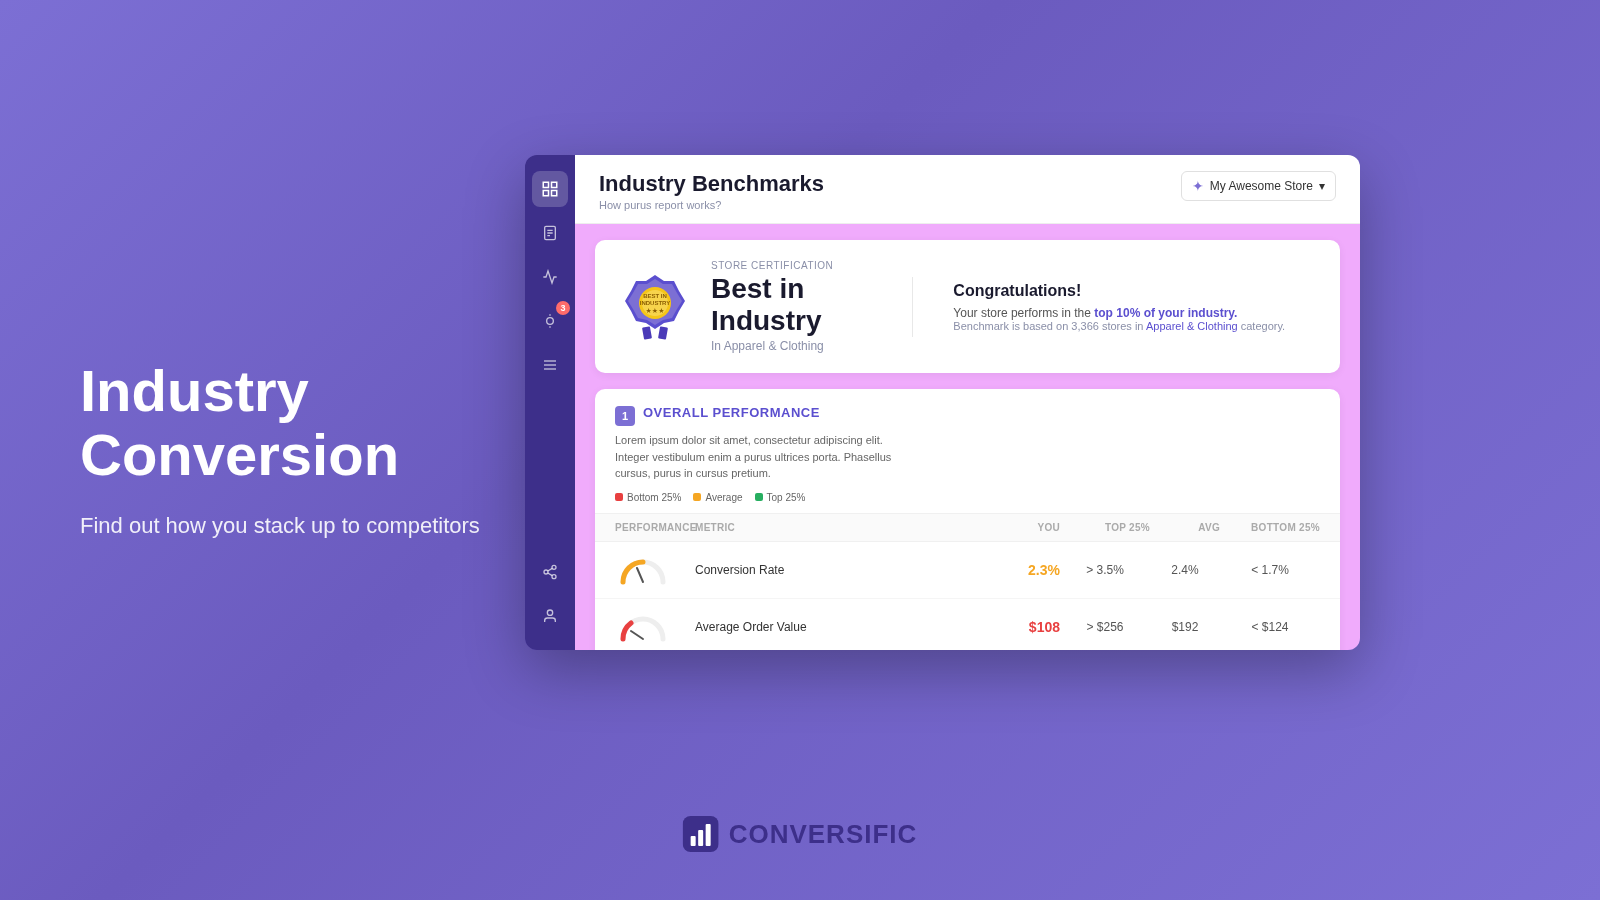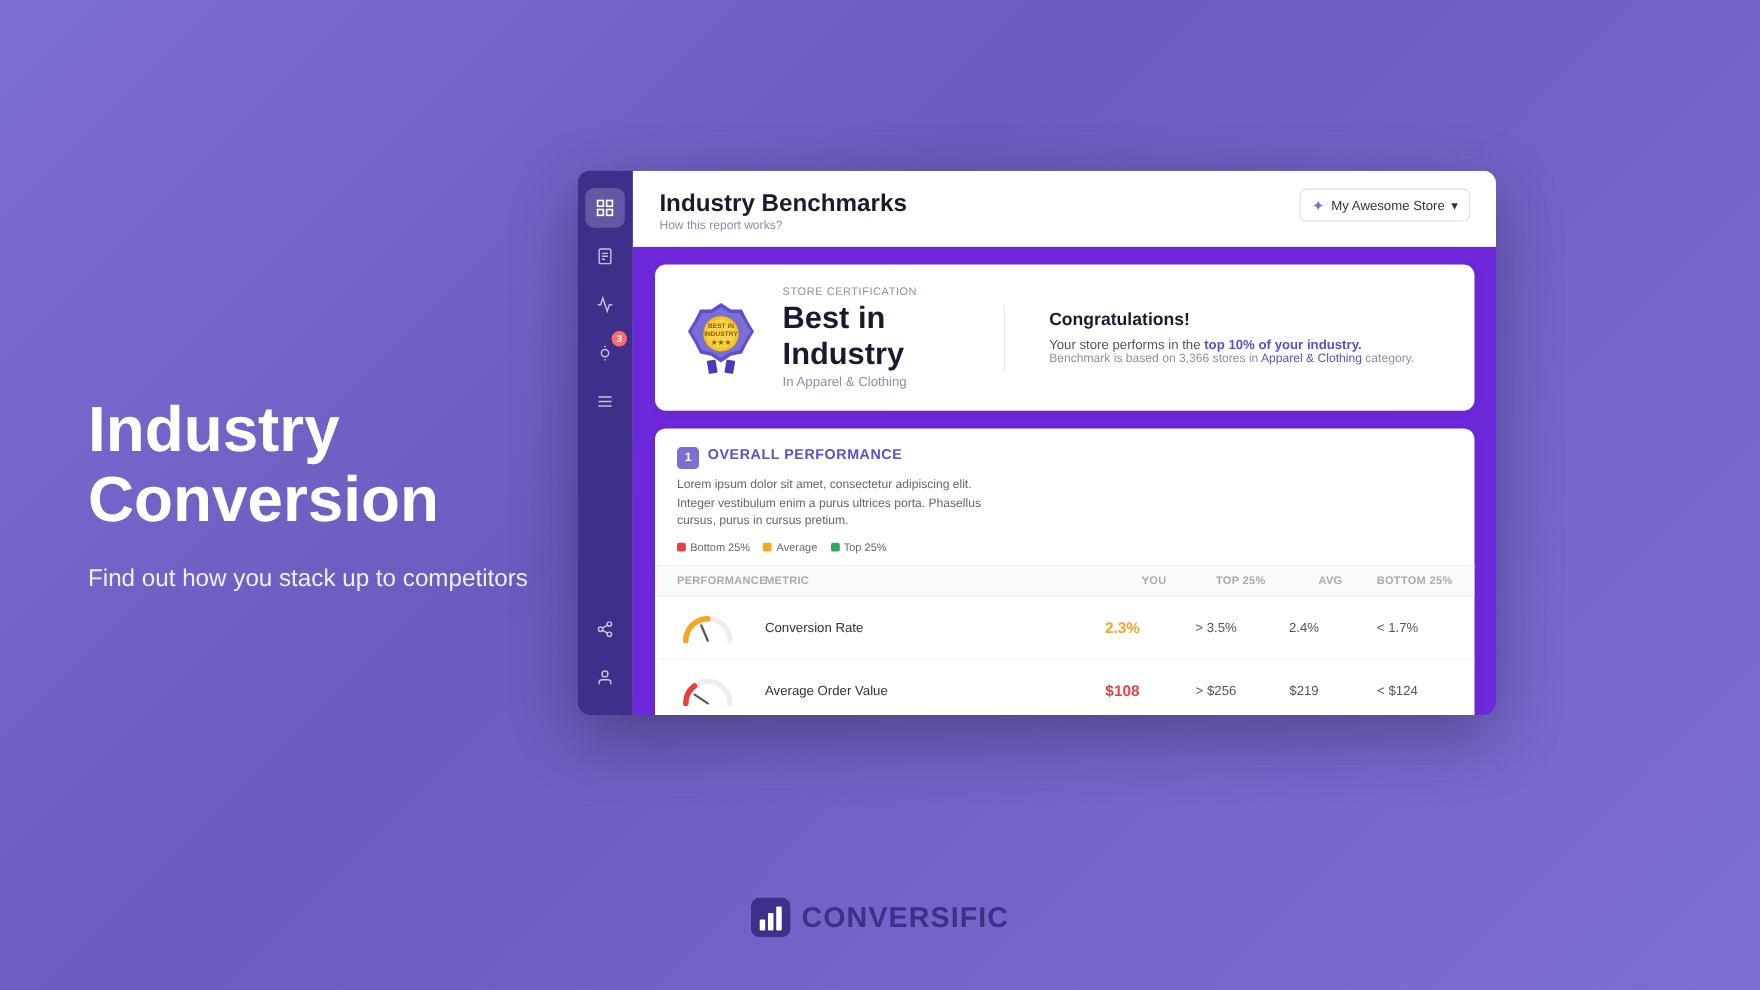--- a/index.html
+++ b/index.html
@@ -86,21 +86,21 @@
       display: flex;
       align-items: center;
       justify-content: center;
       font-weight: 700;
     }
     .sidebar-spacer { flex: 1; }
 
     
     .main-content {
       flex: 1;
-      background: #6d28d9;
+      background: #f0abfc;
       overflow-y: auto;
     }
 
     
     .page-header {
       background: white;
       padding: 16px 24px 12px;
       border-bottom: 1px solid #eee;
       display: flex;
       align-items: flex-start;
@@ -288,21 +288,21 @@
       border-bottom: 1px solid #f5f5f5;
       align-items: center;
     }
     .metric-name {
       font-size: 12px;
       color: #333;
     }
     .metric-you {
       font-size: 14px;
       font-weight: 700;
-      text-align: center;
+      text-align: right;
     }
     .metric-val {
       font-size: 12px;
       color: #555;
       text-align: center;
     }
     .orange { color: #f5a623; }
     .red-val { color: #e84040; }
 
     
@@ -405,21 +405,21 @@
       </svg>
     </div>
   </div>
 
   <div class="main-content">
 
     <div class="page-header">
       <div class="page-header-left">
         <h2>Industry Benchmarks</h2>
         <div class="subtitle">
-          <span>How this report works?</span>
+          <span>How purus report works?</span>
         </div>
       </div>
       <div class="store-selector">
         <span class="store-icon">✦</span>
         <span>My Awesome Store</span>
         <span>▾</span>
       </div>
     </div>
 
     <div class="cert-card">
@@ -517,21 +517,21 @@
         <div class="gauge-container">
           <svg width="52" height="32" viewBox="0 0 52 32">
             <path d="M6,28 A20,20,0,0,1,46,28" stroke="#eee" stroke-width="5" fill="none" stroke-linecap="round"></path>
             <path d="M6,28 A20,20,0,0,1,14,12" stroke="#e84040" stroke-width="5" fill="none" stroke-linecap="round"></path>
             <line x1="26" y1="28" x2="14" y2="20" stroke="#555" stroke-width="2" stroke-linecap="round"></line>
           </svg>
         </div>
         <div class="metric-name">Average Order Value</div>
         <div class="metric-you red-val">$108</div>
         <div class="metric-val">&gt; $256</div>
-        <div class="metric-val">$219</div>
+        <div class="metric-val">$192</div>
         <div class="metric-val">&lt; $124</div>
       </div>
 
       <div class="table-row">
         <div class="gauge-container">
           <svg width="52" height="32" viewBox="0 0 52 32">
             <path d="M6,28 A20,20,0,0,1,46,28" stroke="#eee" stroke-width="5" fill="none" stroke-linecap="round"></path>
             <path d="M6,28 A20,20,0,0,1,36,9" stroke="#f5a623" stroke-width="5" fill="none" stroke-linecap="round"></path>
             <line x1="26" y1="28" x2="30" y2="13" stroke="#555" stroke-width="2" stroke-linecap="round"></line>
           </svg>

